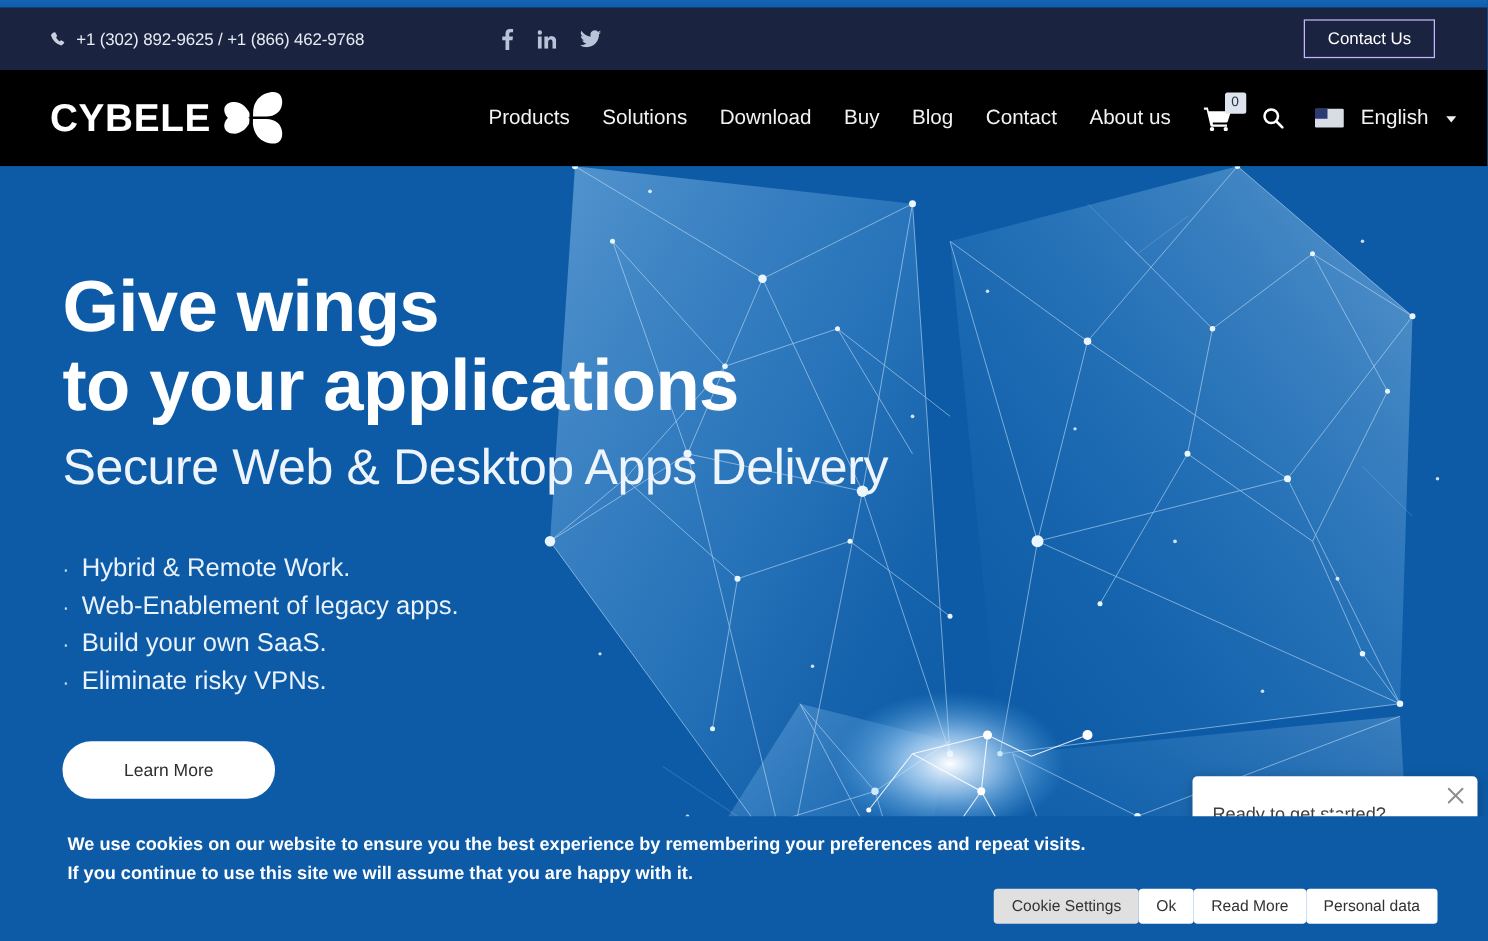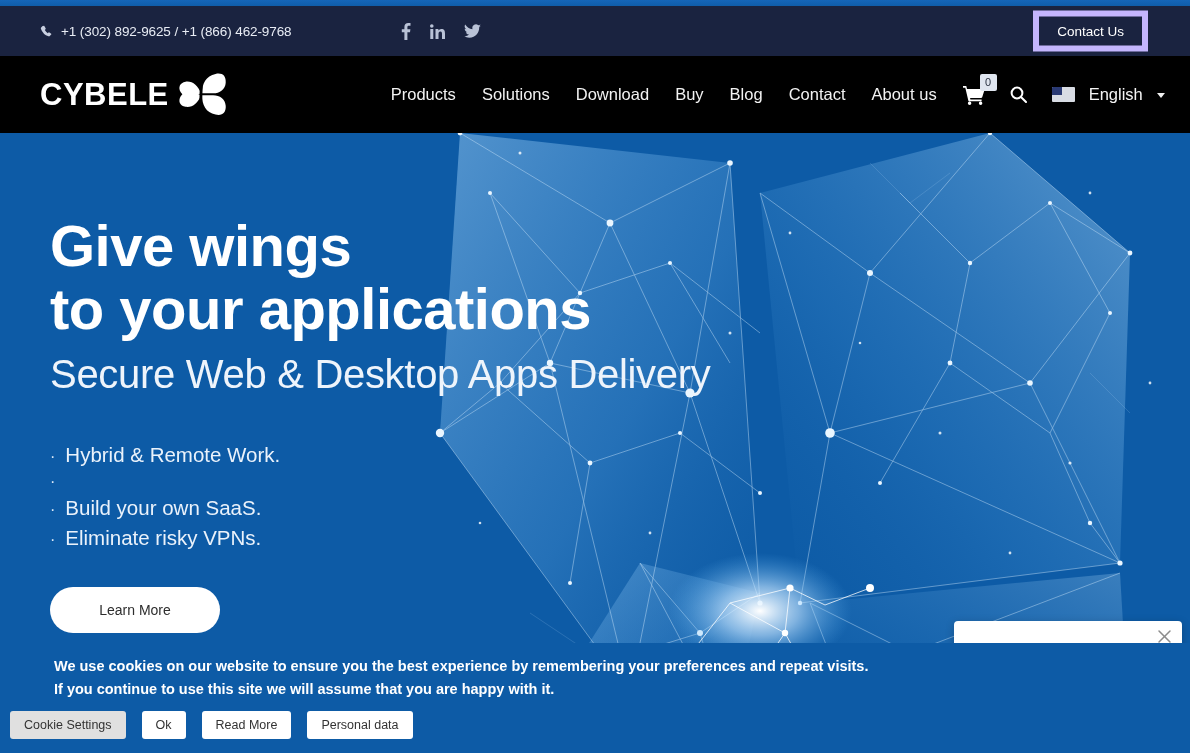--- a/index.html
+++ b/index.html
@@ -38,21 +38,21 @@
     display:flex; align-items:center; gap:19px;
     margin-left:74px;
   }
   .social-ico {
     color:#b9c2d6; line-height:0; display:block;
   }
   .social-ico svg { display:block; }
   .contact-btn {
     position:absolute; right:42px; top:50%;
     transform:translateY(-50%);
-    border:6px solid #c4b5fd; color:#ffffff;
+    border:1px solid #c4b5fd; color:#ffffff;
     background:transparent;
     font-size:13.5px; font-family:"Liberation Sans", sans-serif;
     padding:7px 18px; cursor:pointer;
     white-space:nowrap;
   }
 
   
   .navbar {
     height:77px; width:100%;
     background:#000000;
@@ -212,21 +212,21 @@
     position:absolute; left:0; bottom:0;
     width:100%; z-index:20;
     background:#0d5ba6;
     padding:12px 40px 14px 10px;
   }
   .cookie-text {
     color:#ffffff; font-size:14.5px; font-weight:700;
     line-height:1.6; max-width:820px;margin-left:44px;
   }
   .cookie-actions {
-    display:flex; gap:16px; margin-top:10px;
+    display:flex; gap:0; justify-content:flex-end;
   }
   .cookie-btn {
     background:#ffffff; color:#333333;
     border:none; border-radius:3px;
     font-size:12.5px; font-family:"Liberation Sans", sans-serif;
     padding:7px 14px; cursor:pointer; white-space:nowrap;
   }
   .cookie-btn.settings { background:#e0e0e0; }
 </style>
 </head>
@@ -440,20 +440,21 @@
     </h1>
     <div class="hero-sub">Secure Web &amp; Desktop Apps Delivery</div>
 
     <ul class="hero-list">
       <li>
         <span class="bullet-dot">·</span>
         <span>Hybrid &amp; Remote Work.</span>
       </li>
       <li>
         <span class="bullet-dot">·</span>
+        <span>Web-Enablement of legacy apps.</span>
       </li>
       <li>
         <span class="bullet-dot">·</span>
         <span>Build your own SaaS.</span>
       </li>
       <li>
         <span class="bullet-dot">·</span>
         <span>Eliminate risky VPNs.</span>
       </li>
     </ul>

